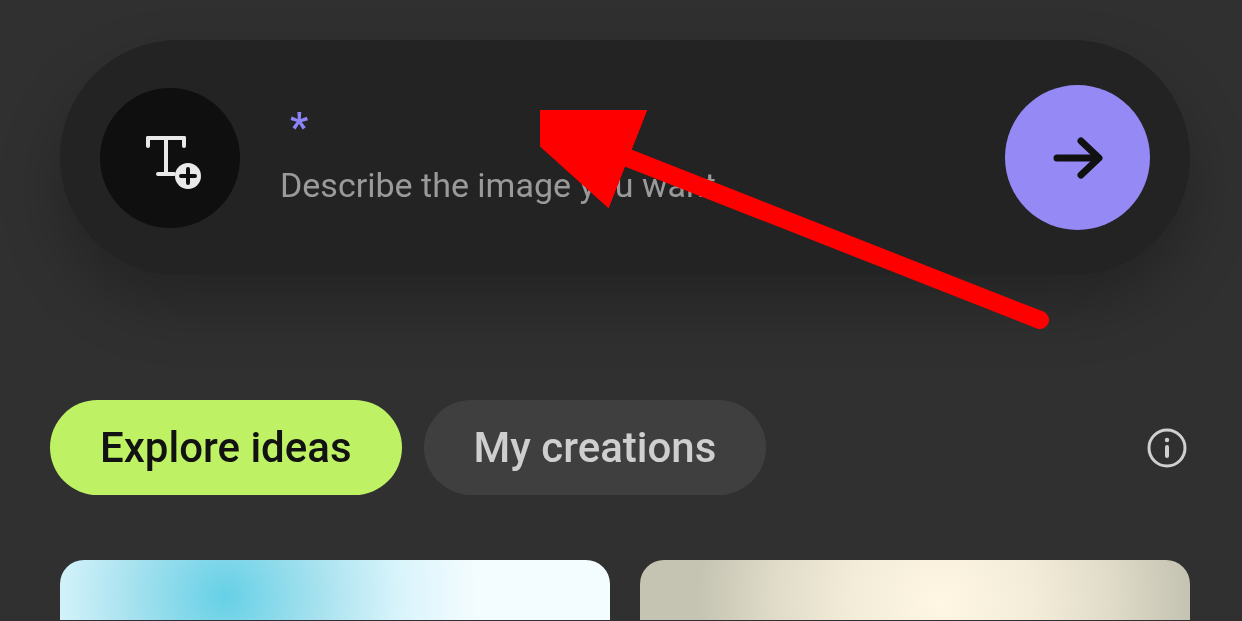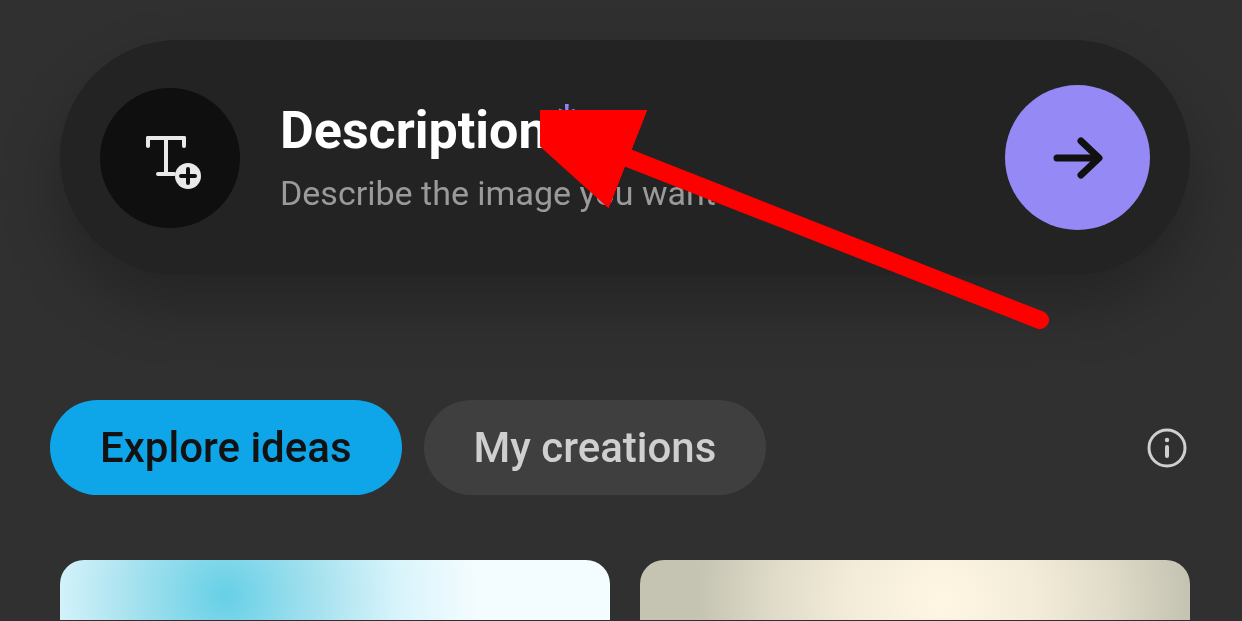--- a/index.html
+++ b/index.html
@@ -105,21 +105,21 @@
     height: 95px;
     border-radius: 48px;
     display: flex;
     align-items: center;
     justify-content: center;
     padding: 0 50px;
     font-size: 42px;
     font-weight: 500;
   }
   .tab-active {
-    background: #0ea5e9;
+    background: #bef264;
     color: #121212;
   }
   .tab-inactive {
     background: #3f3f3f;
     color: #cfcfcf;
     margin-left: 22px;
     text-align: center;
   }
   .info-btn {
     margin-left: auto;
@@ -171,21 +171,20 @@
         <path d="M24 52 H40" stroke="#e9e9e9" stroke-width="4" stroke-linecap="round"></path>
 
         <circle cx="54" cy="54" r="13" fill="#e9e9e9"></circle>
         <path d="M54 47 V61 M47 54 H61" stroke="#0f0f0f" stroke-width="4" stroke-linecap="round"></path>
       </svg>
     </span>
   </div>
 
   <div class="prompt-text">
     <div class="prompt-title-row">
-      <span class="prompt-title">Description</span>
       <span class="required-asterisk">*</span>
     </div>
     <div class="prompt-sub">Describe the image you want</div>
   </div>
 
   <div class="submit-btn">
     <span>
       <svg width="70" height="70" viewBox="0 0 70 70" fill="none">
         <path d="M14 35 H54" stroke="#111" stroke-width="7" stroke-linecap="round"></path>
         <path d="M38 18 L56 35 L38 52" stroke="#111" stroke-width="7" stroke-linecap="round" stroke-linejoin="round" fill="none"></path>

